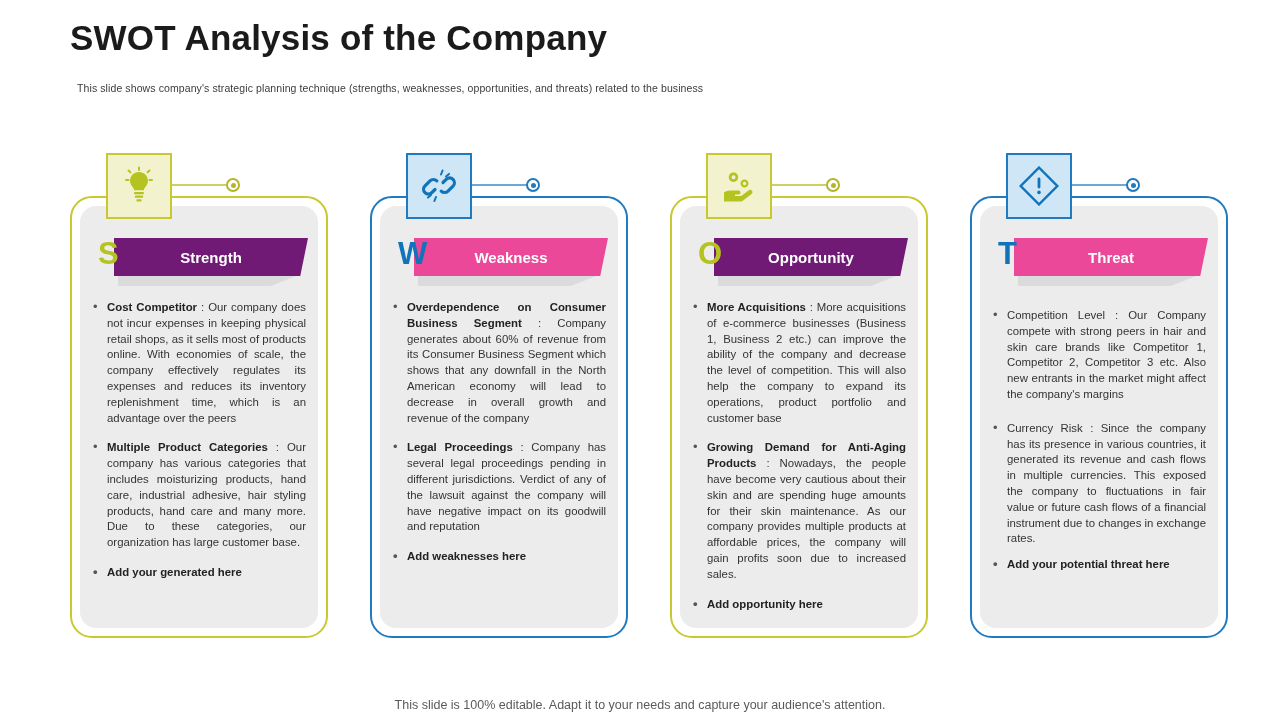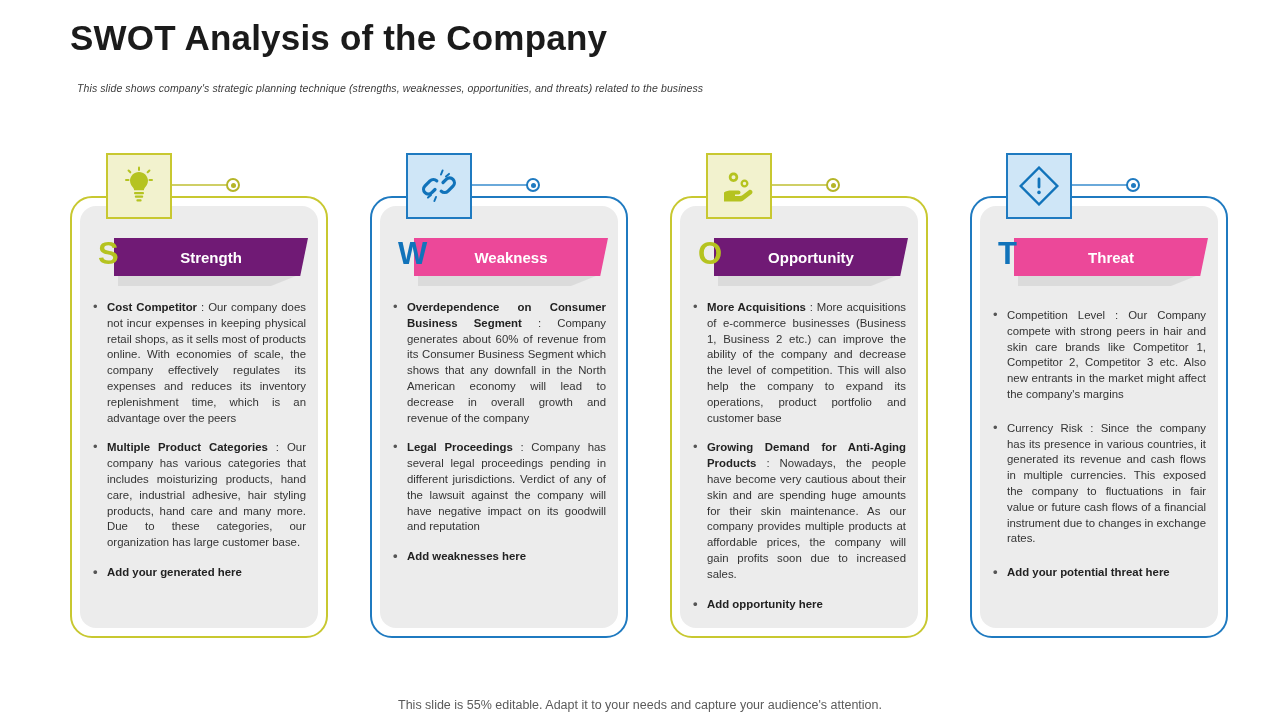--- a/index.html
+++ b/index.html
@@ -26,21 +26,20 @@
     font-size: 35px;
     font-weight: bold;
     color: #1b1b1b;
     letter-spacing: 0.2px;
   }
   .subtitle {
     position: absolute;
     left: 77px;
     top: 82px;
     font-size: 10.5px;
-    font-style: italic;
     color: #3b3b3b;
     letter-spacing: 0.1px;
   }
   .footer {
     position: absolute;
     left: 0;
     right: 0;
     top: 698px;
     text-align: center;
     font-size: 12.5px;
@@ -333,19 +332,19 @@
     </div>
 
     <div class="banner-wrap">
       <div class="banner-shadow"></div>
       <div class="banner banner-blue">Threat</div>
       <div class="big-letter letter-blue">T</div>
     </div>
 
     <div class="bullets" style="top:112px;">
       <div class="bullet" style="margin-bottom:18px;">Competition Level : Our Company compete with strong peers in hair and skin care brands like Competitor 1, Competitor 2, Competitor 3 etc. Also new entrants in the market might affect the company's margins</div>
-      <div class="bullet" style="margin-bottom:18px;">Currency Risk : Since the company has its presence in various countries, it generated its revenue and cash flows in multiple currencies. This exposed the company to fluctuations in fair value or future cash flows of a financial instrument due to changes in exchange rates.</div>
+      <div class="bullet" style="margin-bottom:10px;">Currency Risk : Since the company has its presence in various countries, it generated its revenue and cash flows in multiple currencies. This exposed the company to fluctuations in fair value or future cash flows of a financial instrument due to changes in exchange rates.</div>
       <div class="bullet strongonly">Add your potential threat here</div>
     </div>
   </div>
 
-  <div class="footer">This slide is 55% editable. Adapt it to your needs and capture your audience's attention.</div>
+  <div class="footer">This slide is 100% editable. Adapt it to your needs and capture your audience's attention.</div>
 </div>
 
 </body></html>

